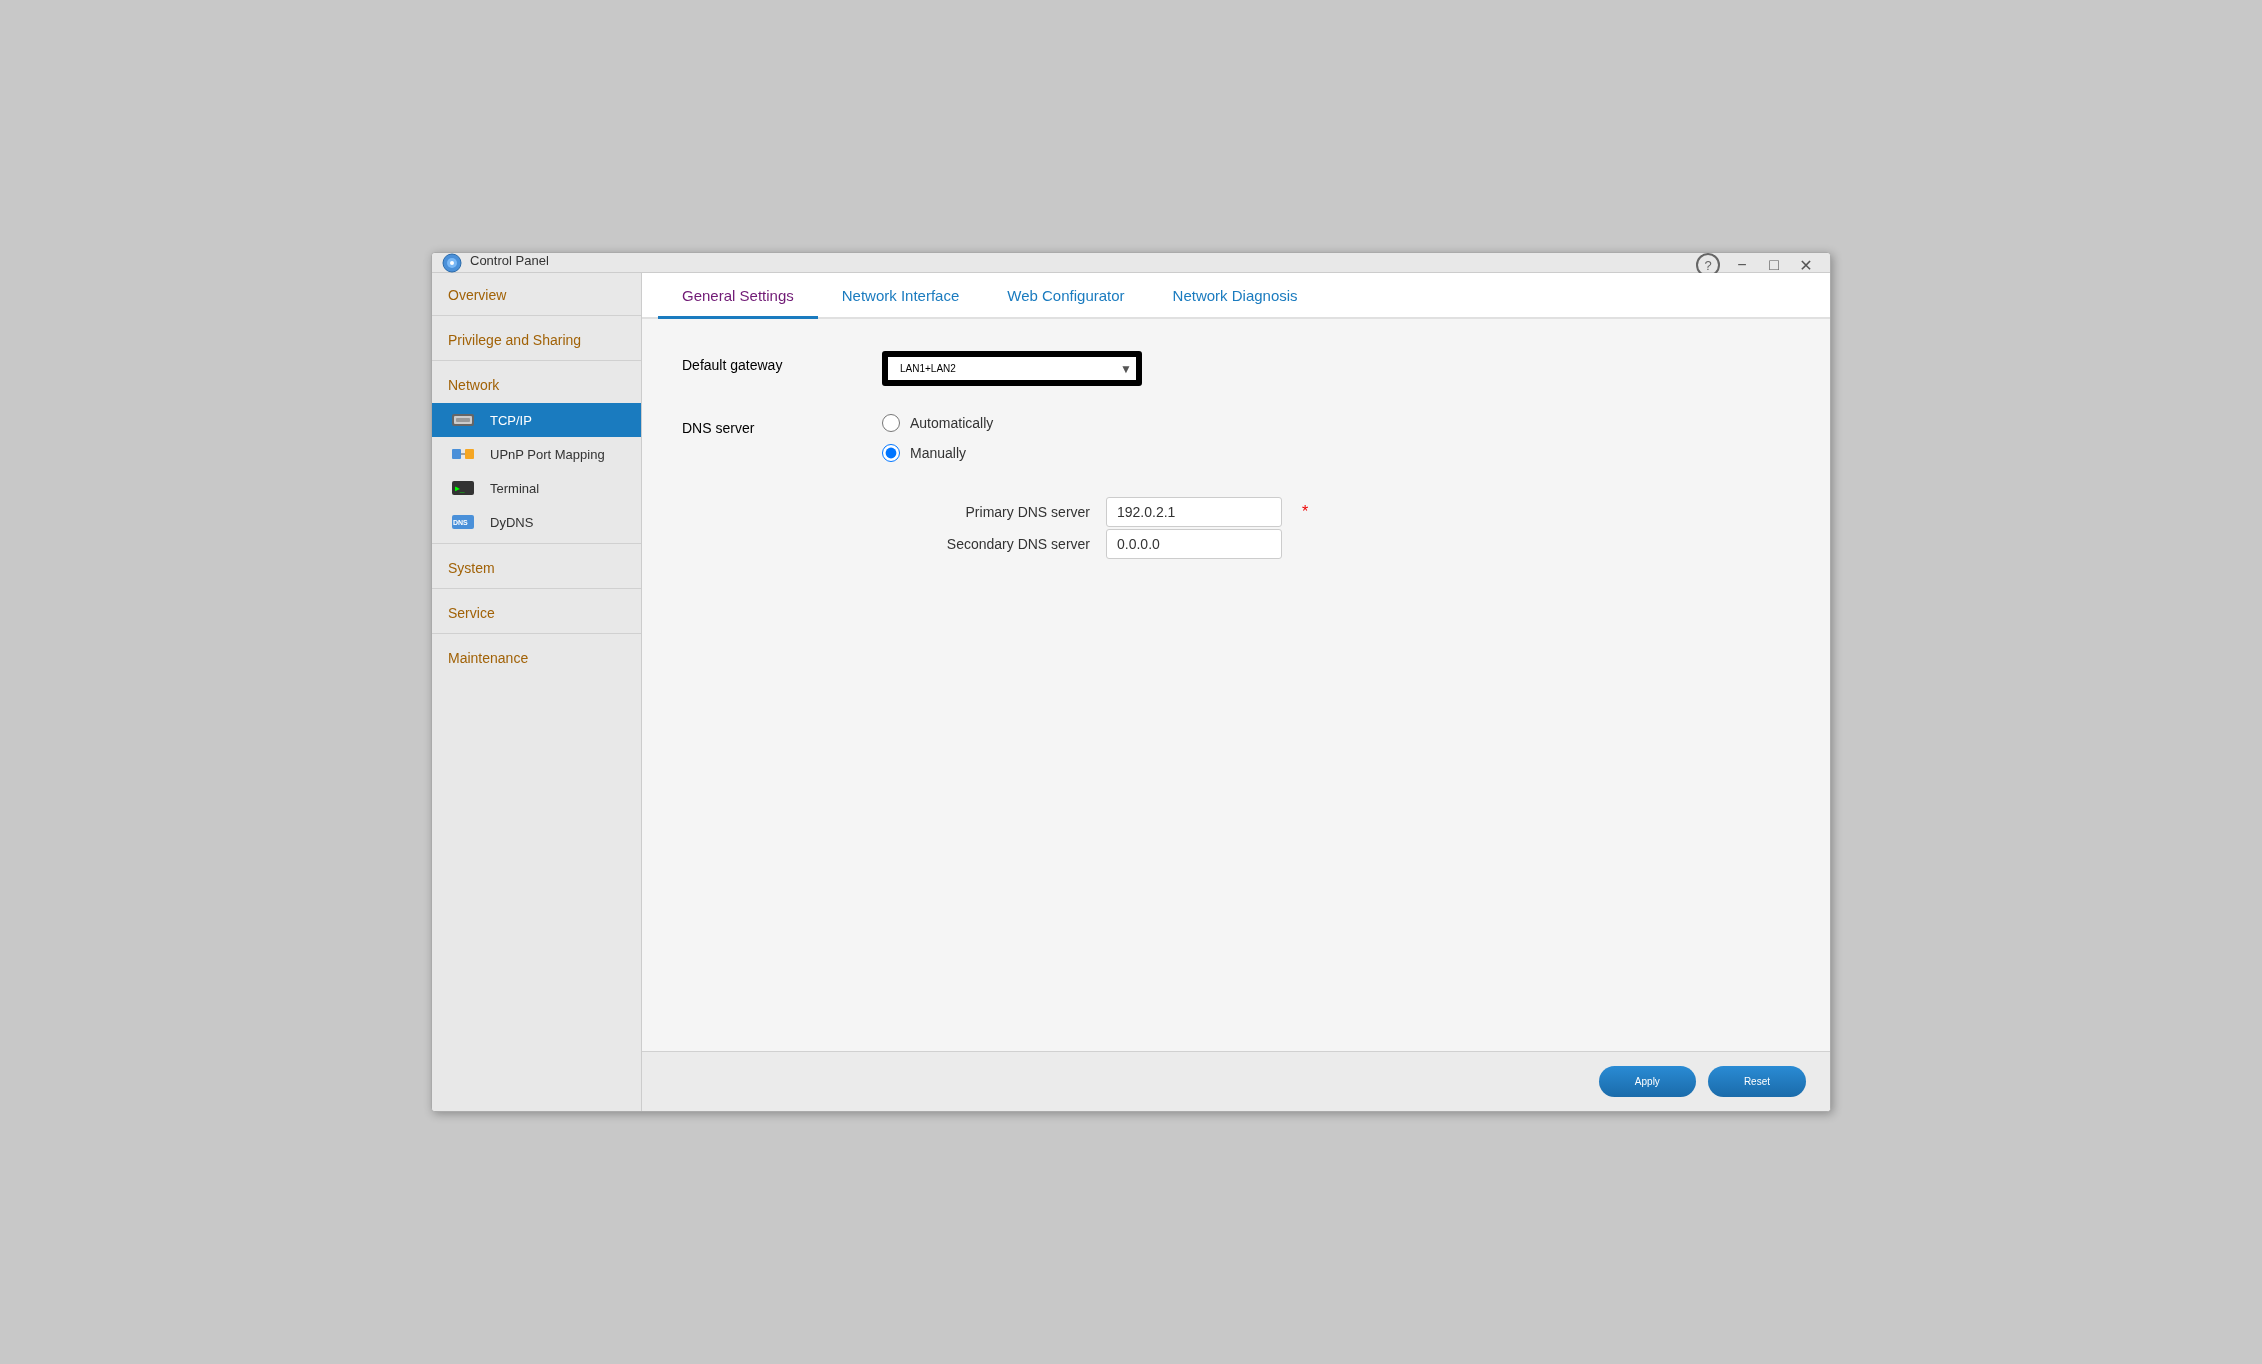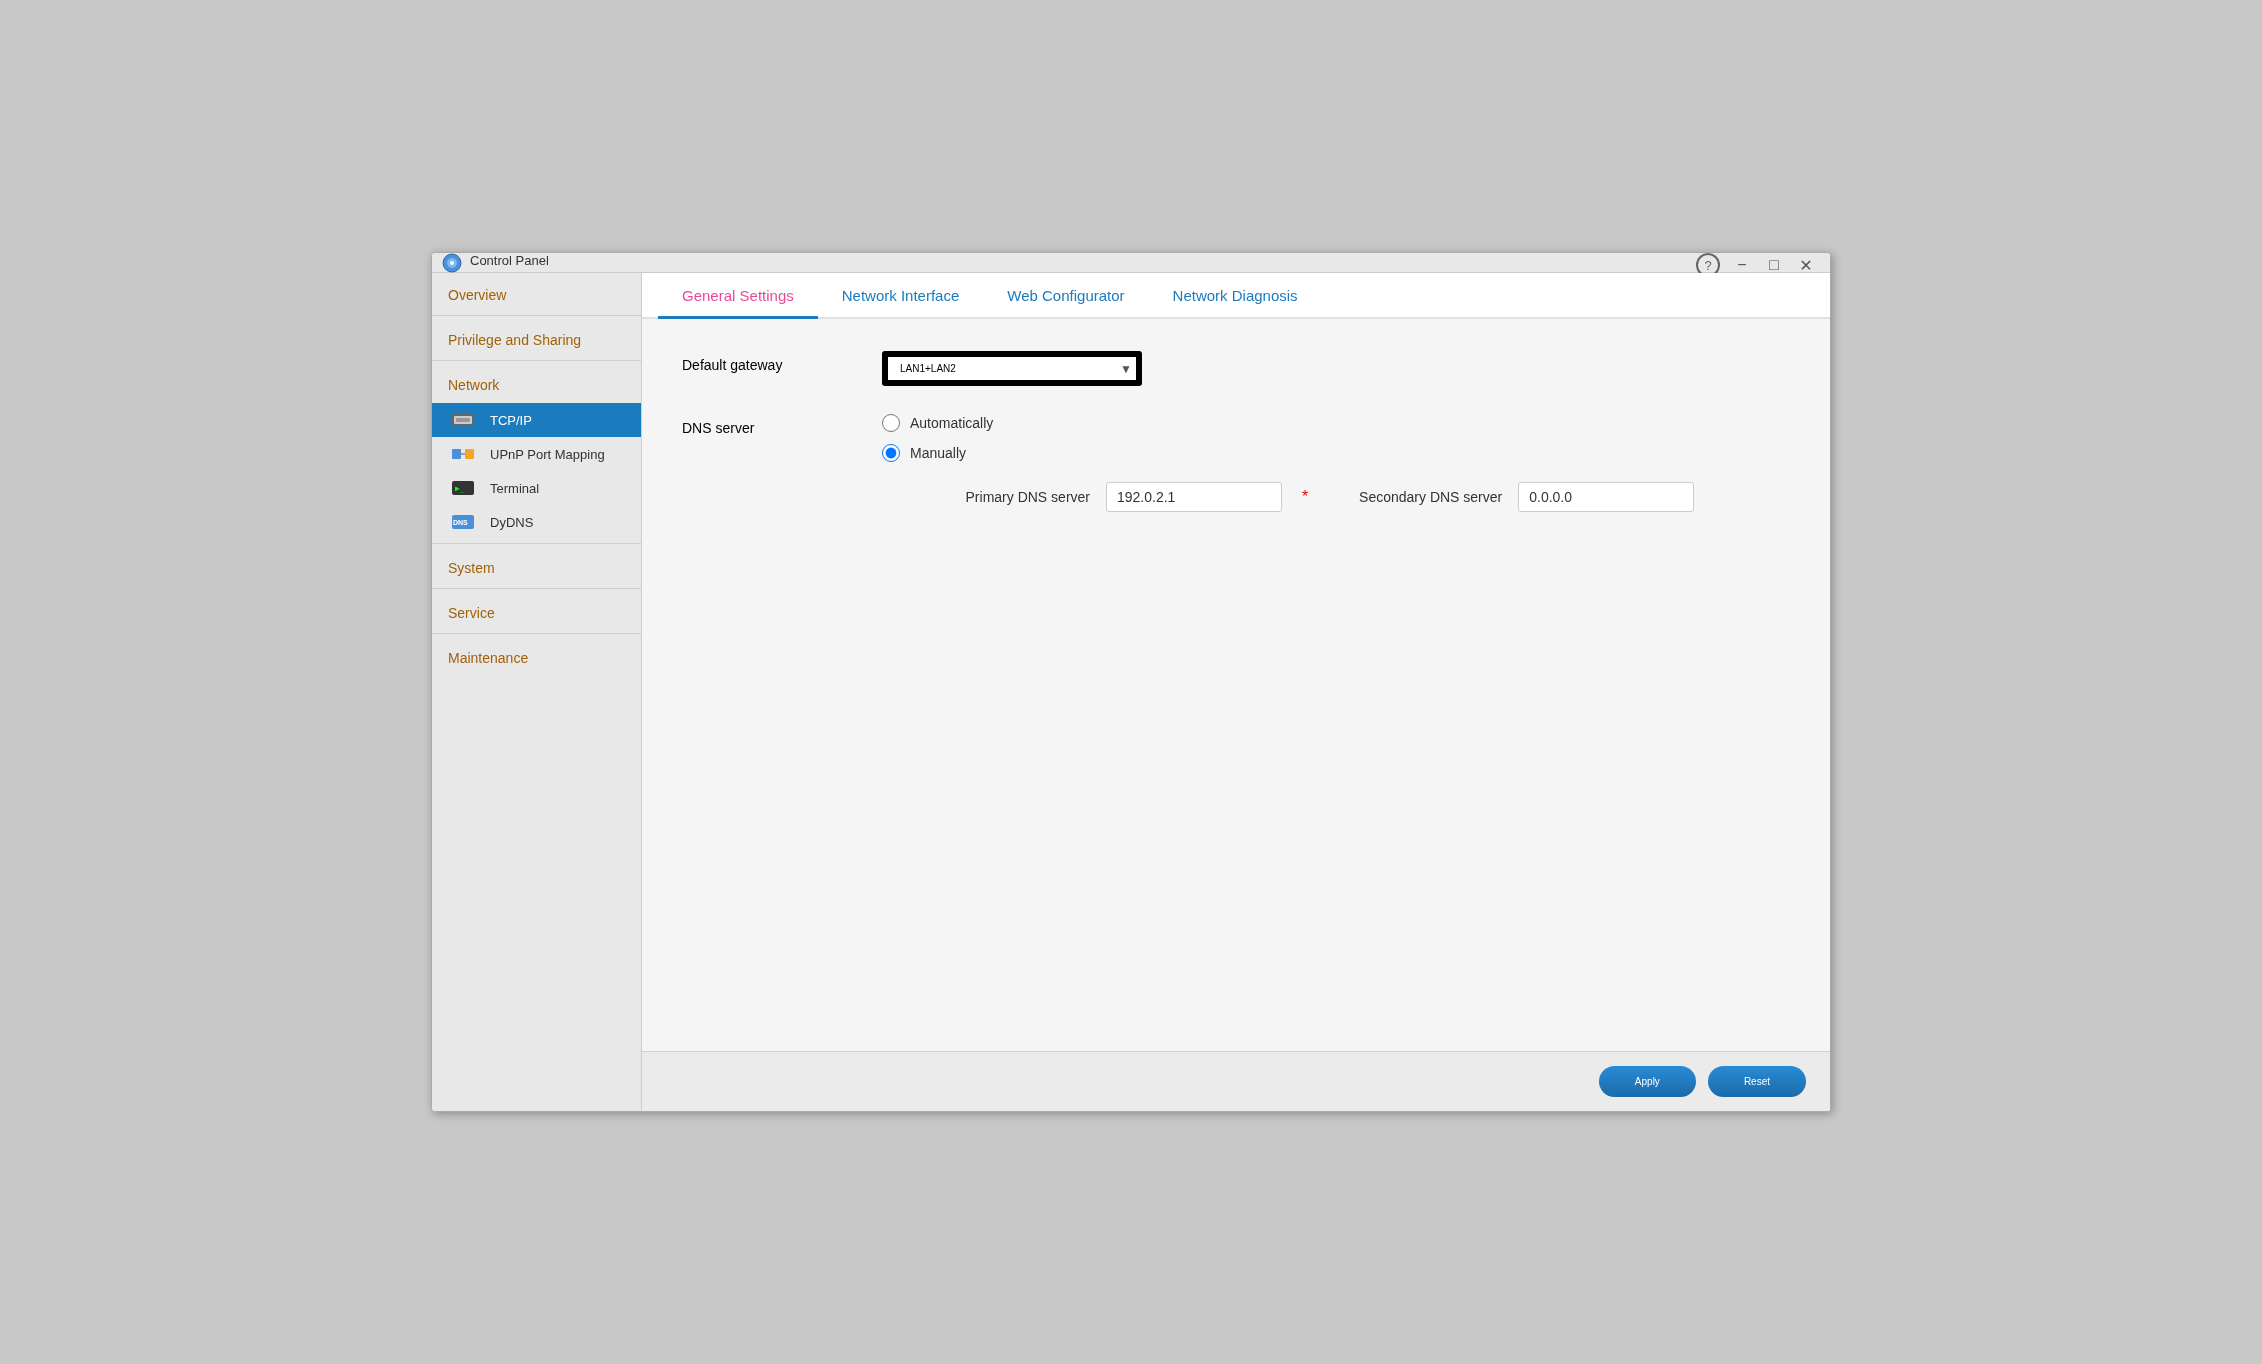--- a/index.html
+++ b/index.html
@@ -130,21 +130,21 @@
     .tab {
       padding: 14px 24px 12px;
       cursor: pointer;
       font-size: 15px;
       color: #1a7bbf;
       border-bottom: 3px solid transparent;
       margin-bottom: -2px;
       white-space: nowrap;
     }
     .tab.active {
-      color: #ec4899;
+      color: #701a75;
       border-bottom: 3px solid #1a7bbf;
       font-weight: 500;
     }
     .content-area {
       flex: 1;
       padding: 32px 40px;
       overflow-y: auto;
     }
     .form-row {
       display: flex;
@@ -193,25 +193,25 @@
       gap: 10px;
       font-size: 14px;
       color: #333;
     }
     .radio-row input[type="radio"] {
       width: 18px;
       height: 18px;
       cursor: pointer;
     }
     .sub-form {
-      margin-top: 8px;
+      margin-top: 23px;
       margin-left: 28px;
       display: flex;
-      flex-direction: row;
-      gap: 14px;
+      flex-direction: column;
+      gap: 2px;
     }
     .sub-row {
       display: flex;
       align-items: center;
       gap: 16px;
     }
     .sub-label {
       width: 180px;
       font-size: 14px;
       color: #333;

